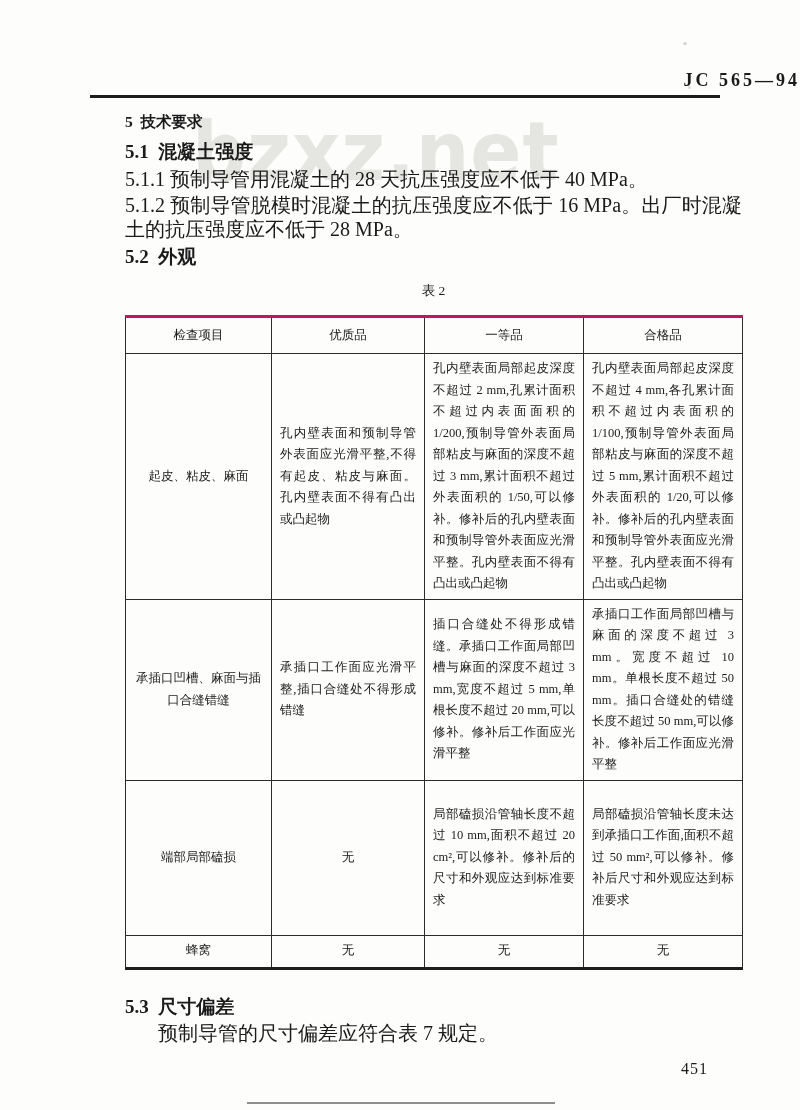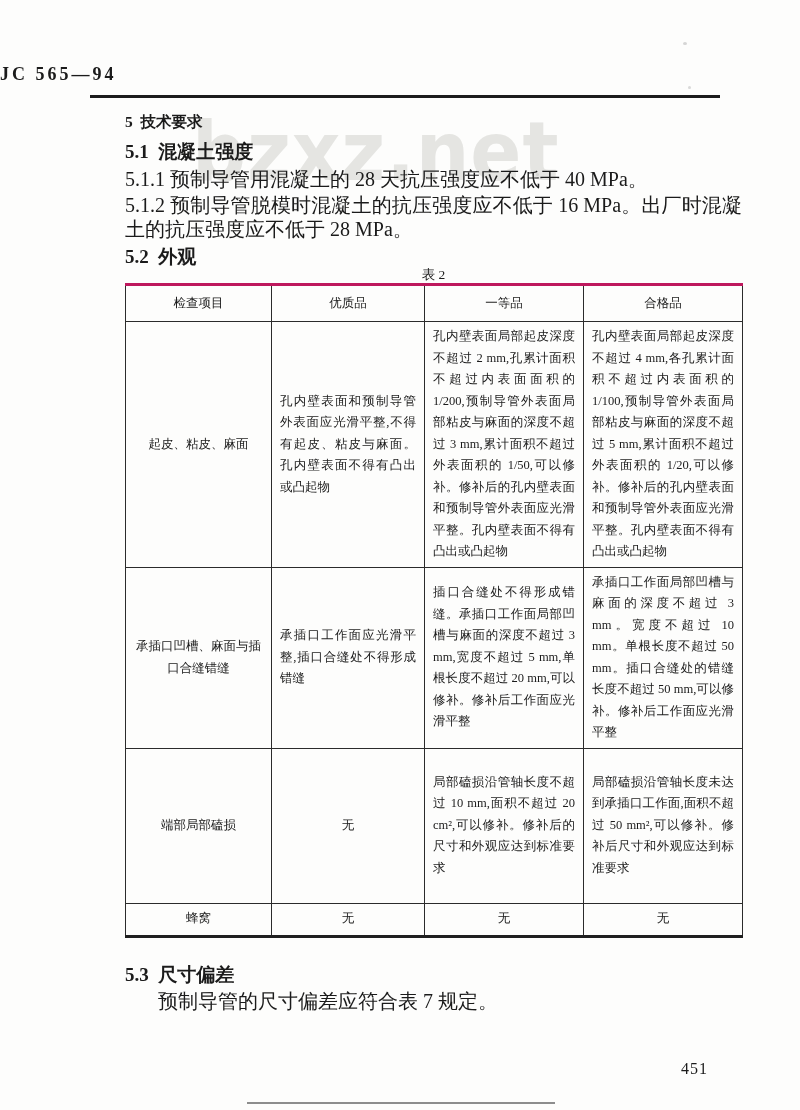--- a/index.html
+++ b/index.html
@@ -18,22 +18,22 @@
     font-weight:bold;
     font-size:82px;
     letter-spacing:1px;
     color:#e5e5e2;
     transform:scaleX(0.92);
     transform-origin:left top;
     z-index:0;
     user-select:none;
   }
   .std-code{
-    position:absolute;top:64px;left:0;width:100%;
-    text-align:left;
+    position:absolute;top:70px;left:0;width:100%;
+    text-align:right;
     font-weight:bold;
     font-size:18px;
     letter-spacing:3px;
     z-index:1;
   }
   .header-rule{
     position:absolute;top:95px;left:90px;width:630px;height:3px;
     background:#1c1c1c;z-index:1;
   }
   .content{
@@ -50,21 +50,21 @@
     white-space:pre;
   }
   .para{
     margin:5px 0 0 0;
     font-size:20px;line-height:24px;
     text-align:justify;
   }
   .mt2{margin-top:2px;}
   .h52{margin-top:6px;}
   .caption{
-    margin:0;
+    margin:16px;
     text-align:center;
     font-size:13.5px;line-height:16px;
   }
   table.t2{
     border-collapse:collapse;
     table-layout:fixed;
     width:617px;
     margin-top:0px;
     border-top:3px solid #be185d;
     border-bottom:3px solid #1f1f1f;

